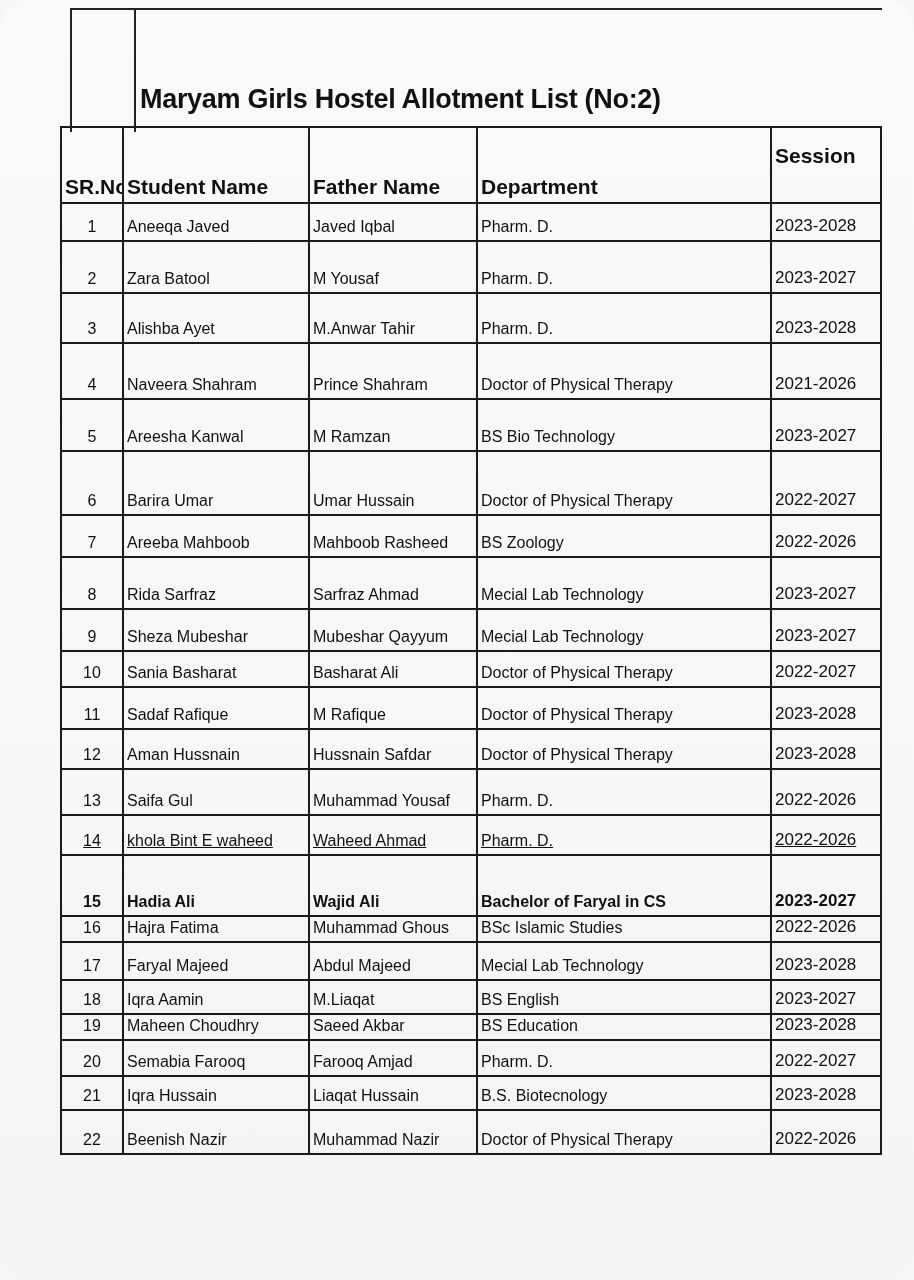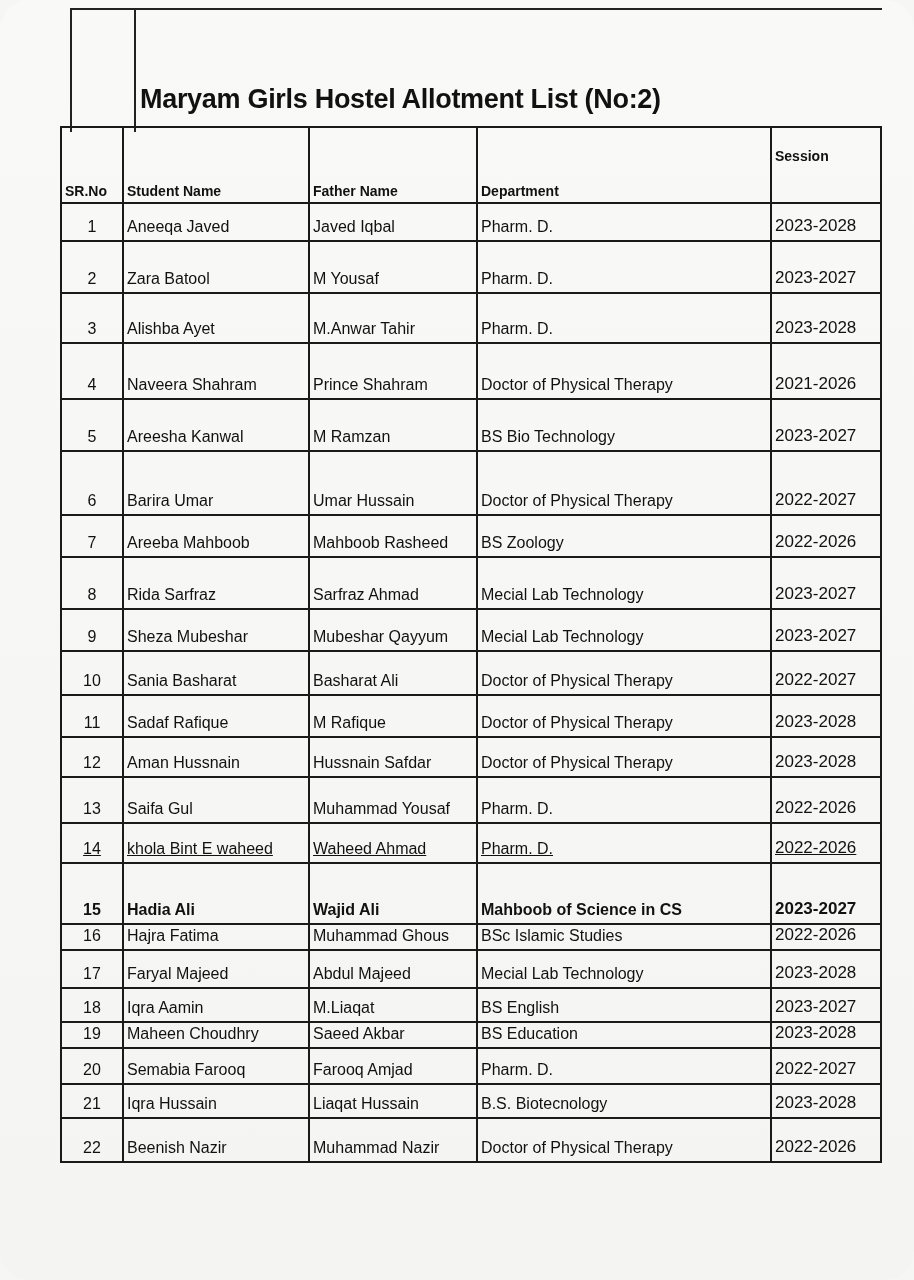--- a/index.html
+++ b/index.html
@@ -29,21 +29,21 @@
   table.allot {
     position: absolute; left: 60px; top: 126px; width: 820px;
     border-collapse: collapse; table-layout: fixed;
   }
   table.allot th, table.allot td {
     border: 2px solid #1a1a1a; padding: 0 3px;
     font-size: 16px; text-align: left; vertical-align: bottom;
     white-space: nowrap; overflow: hidden;
   }
   table.allot th {
-    font-size: 14px; font-weight: bold; height: 56px; padding-bottom: 3px;
+    font-size: 21px; font-weight: bold; height: 56px; padding-bottom: 3px;
   }
   table.allot th.sess { vertical-align: middle; padding-bottom: 18px; }
   table.allot td { padding-bottom: 4px; }
   td.sr { text-align: center !important; }
   td.ses { font-size: 17px !important; }
   col.c1 { width: 62px; }
   col.c2 { width: 186px; }
   col.c3 { width: 168px; }
   col.c4 { width: 294px; }
   col.c5 { width: 110px; }
@@ -131,21 +131,21 @@
           <td>Mecial Lab Technology</td>
           <td class="ses">2023-2027</td>
         </tr>
         <tr style="height: 42px;">
           <td class="sr">9</td>
           <td>Sheza Mubeshar</td>
           <td>Mubeshar Qayyum</td>
           <td>Mecial Lab Technology</td>
           <td class="ses">2023-2027</td>
         </tr>
-        <tr style="height: 44px;">
+        <tr style="height: 36px;">
           <td class="sr">10</td>
           <td>Sania Basharat</td>
           <td>Basharat Ali</td>
           <td>Doctor of Physical Therapy</td>
           <td class="ses">2022-2027</td>
         </tr>
         <tr style="height: 42px;">
           <td class="sr">11</td>
           <td>Sadaf Rafique</td>
           <td>M Rafique</td>
@@ -170,21 +170,21 @@
           <td class="sr">14</td>
           <td>khola Bint E waheed</td>
           <td>Waheed Ahmad</td>
           <td>Pharm. D.</td>
           <td class="ses">2022-2026</td>
         </tr>
         <tr style="height: 61px; font-weight: bold;">
           <td class="sr">15</td>
           <td>Hadia Ali</td>
           <td>Wajid  Ali</td>
-          <td>Mahboob of Science in CS</td>
+          <td>Bachelor of Faryal in CS</td>
           <td class="ses">2023-2027</td>
         </tr>
         <tr style="height: 20px;">
           <td class="sr">16</td>
           <td>Hajra Fatima</td>
           <td>Muhammad Ghous</td>
           <td>BSc Islamic Studies</td>
           <td class="ses">2022-2026</td>
         </tr>
         <tr style="height: 38px;">

